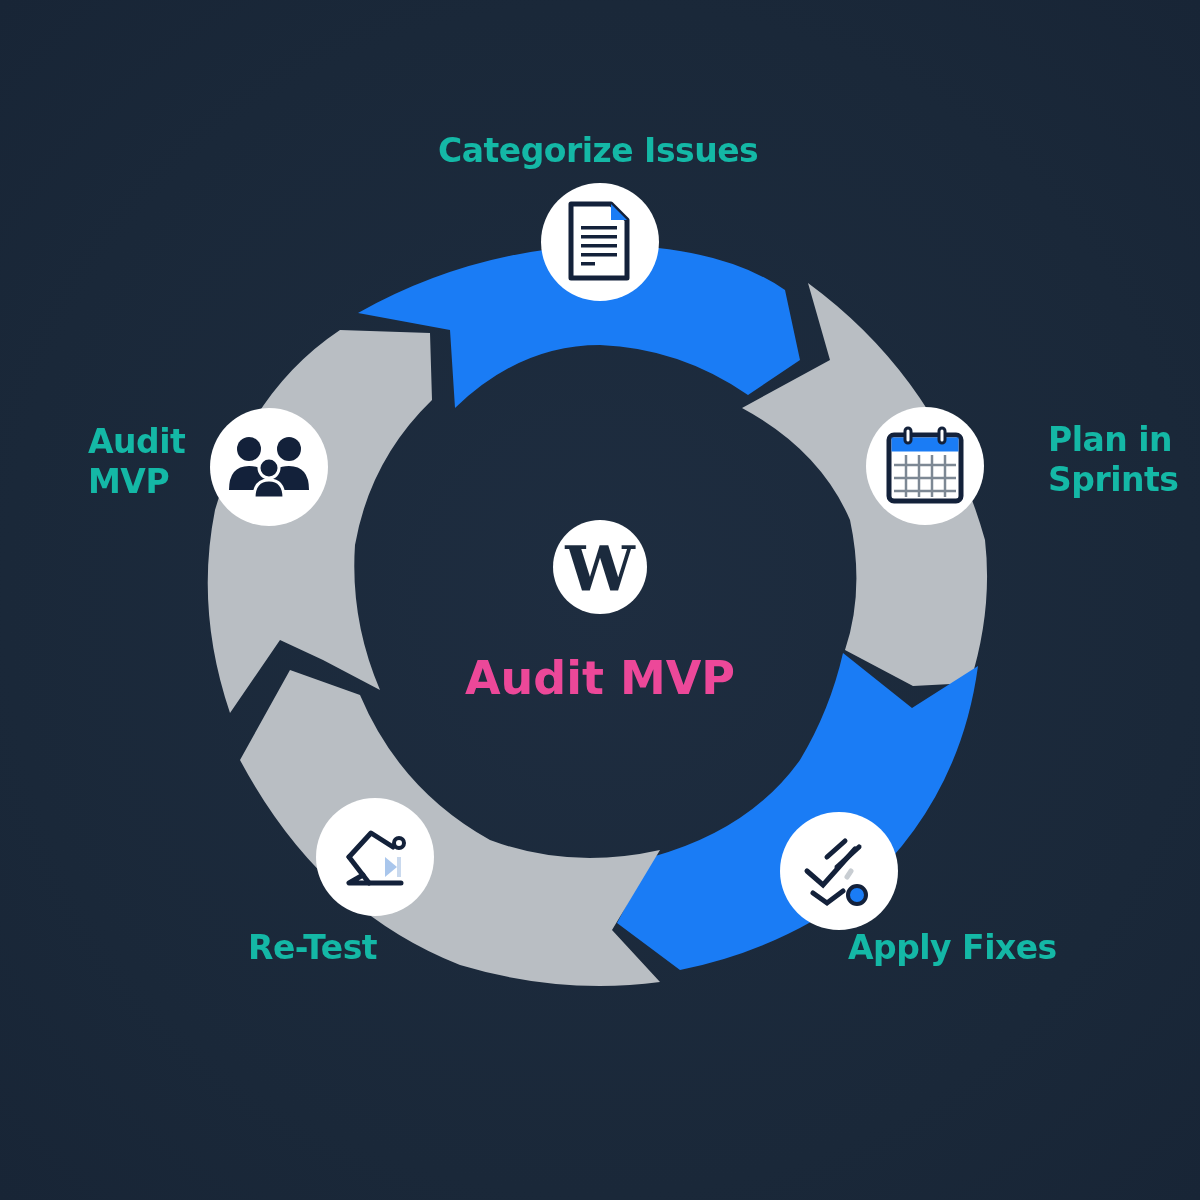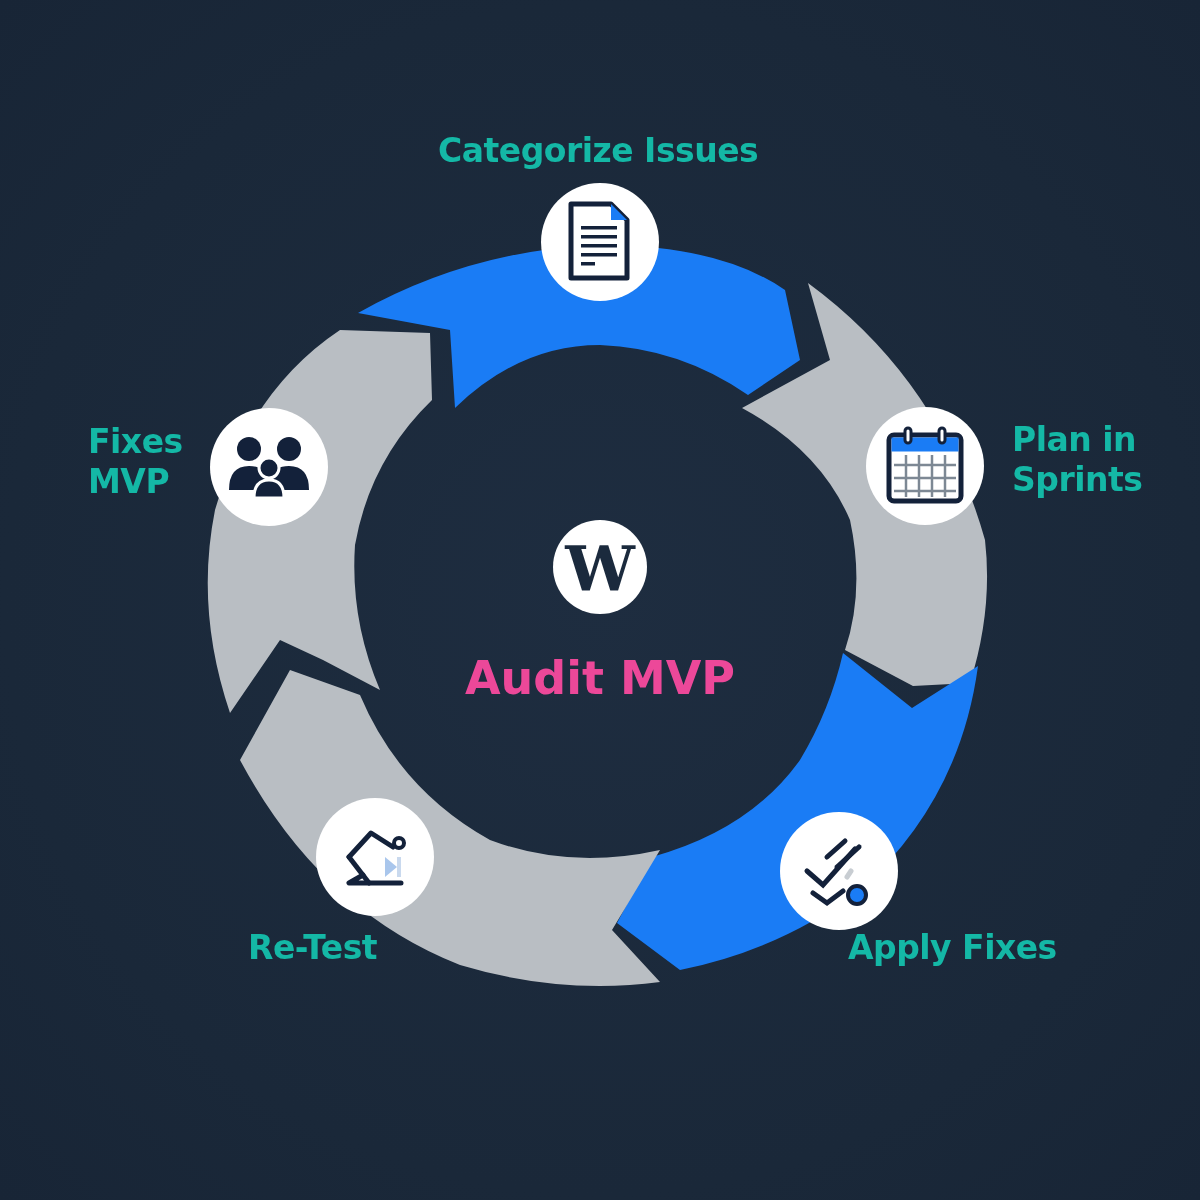--- a/index.html
+++ b/index.html
@@ -53,21 +53,21 @@
       <line x1="10" y1="40" x2="72" y2="40"></line>
       <line x1="10" y1="53" x2="72" y2="53"></line>
       <line x1="10" y1="66" x2="72" y2="66"></line>
       <line x1="22" y1="30" x2="22" y2="72"></line>
       <line x1="35" y1="30" x2="35" y2="72"></line>
       <line x1="48" y1="30" x2="48" y2="72"></line>
       <line x1="61" y1="30" x2="61" y2="72"></line>
     </g>
   </svg>
 </div>
-<div class="label" style="left:1012px;top:420px;">
+<div class="label" style="left:1048px;top:420px;">
   <div>Plan in</div>
   <div>Sprints</div>
 </div>
 
 <div class="icon-circle" style="left:780px;top:812px;">
   <svg width="80" height="80" viewBox="0 0 80 80">
     <g stroke="#13213a" stroke-width="5" stroke-linecap="round" fill="none">
       <path d="M8 40 L24 54 L56 18"></path>
       <path d="M14 62 L28 72 L44 60"></path>
       <line x1="28" y1="26" x2="46" y2="10"></line>
@@ -99,20 +99,20 @@
       <circle cx="25" cy="17" r="12"></circle>
       <path d="M5 58 Q5 34 25 34 Q40 34 43 44 L36 58 Z"></path>
       <circle cx="65" cy="17" r="12"></circle>
       <path d="M85 58 Q85 34 65 34 Q50 34 47 44 L54 58 Z"></path>
       <circle cx="45" cy="36" r="10" stroke="#ffffff" stroke-width="3"></circle>
       <path d="M30 66 Q30 48 45 48 Q60 48 60 66 Z" stroke="#ffffff" stroke-width="3"></path>
     </g>
   </svg>
 </div>
 <div class="label" style="left:88px;top:422px;">
-  <div>Fixes</div>
+  <div>Audit</div>
   <div>MVP</div>
 </div>
 
 <div class="center-logo">
   <span>W</span>
 </div>
 <div class="center-title">Audit MVP</div>
 
 </body></html>

